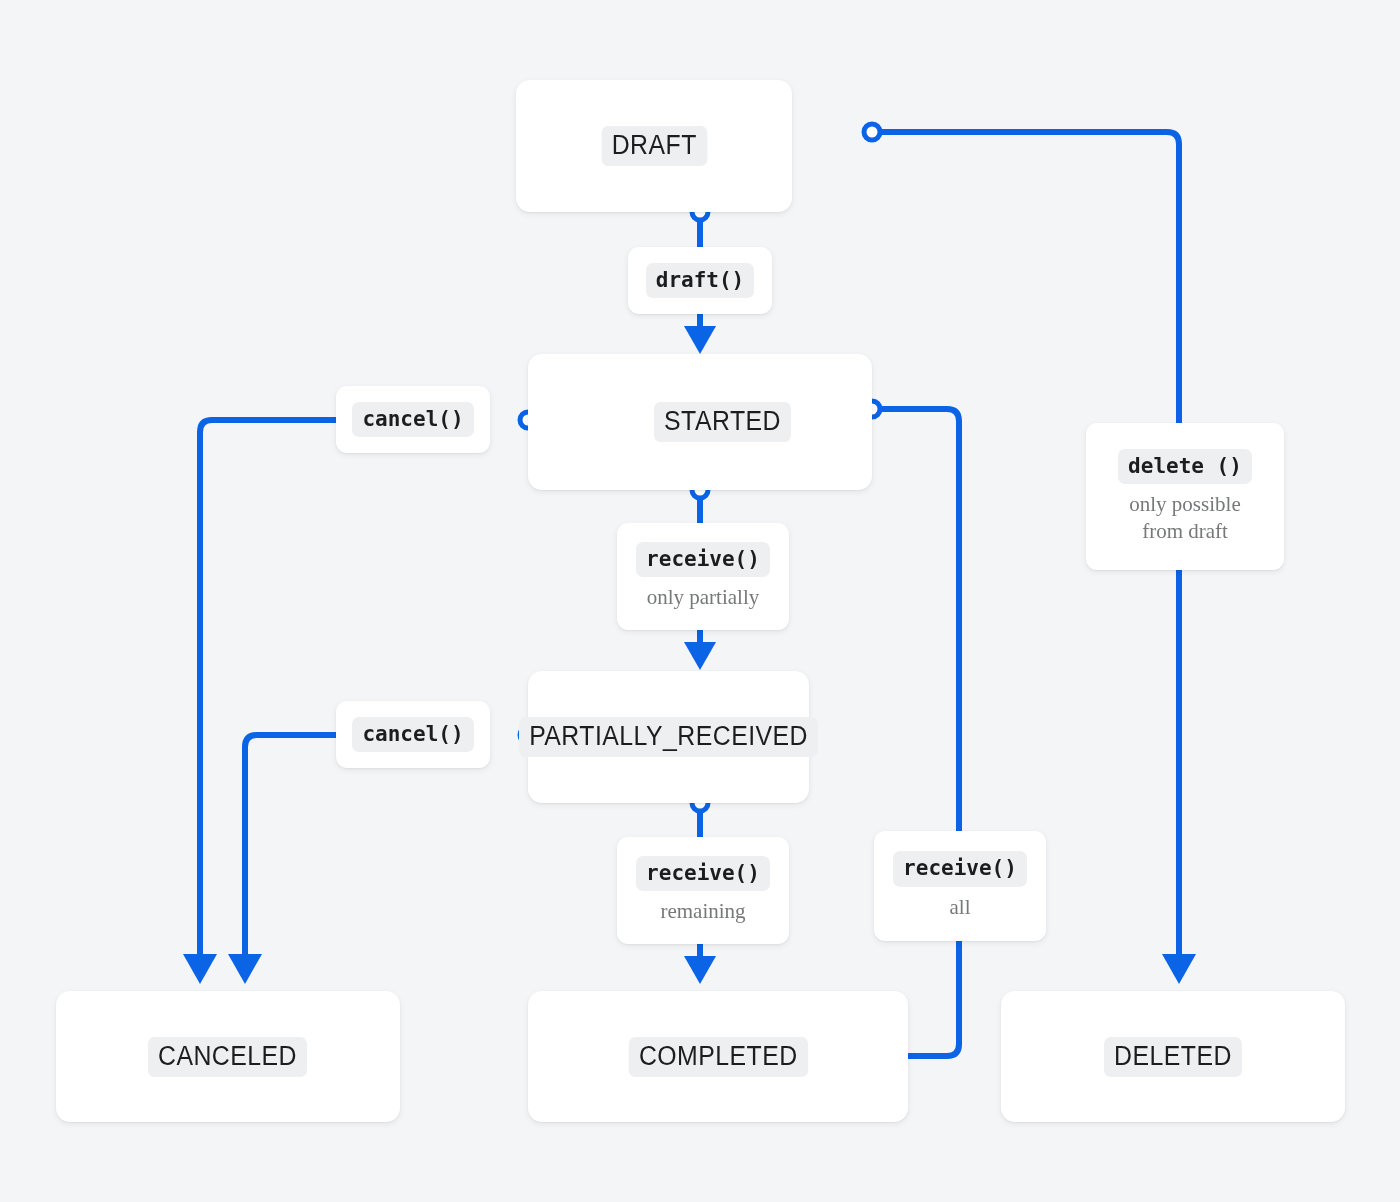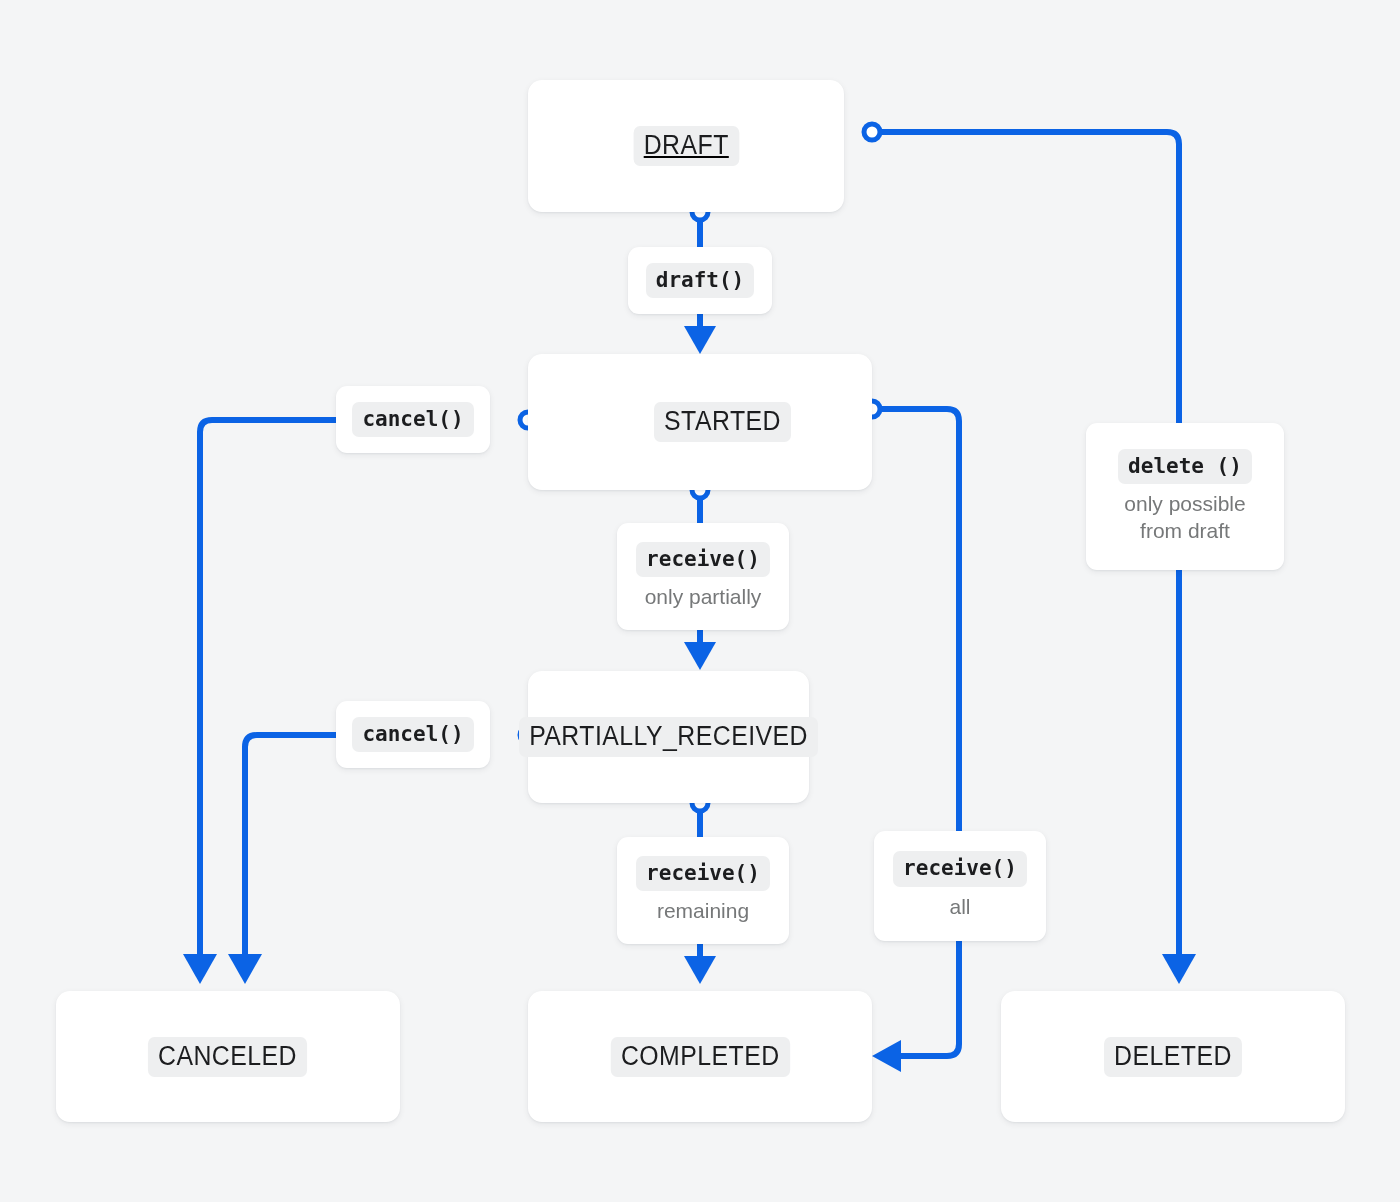--- a/index.html
+++ b/index.html
@@ -93,21 +93,21 @@
     padding: 5px 10px 6px 10px;
     color: #1c1d1f;
     font-family: "DejaVu Sans Mono", "Liberation Mono", monospace;
     font-size: 21px;
     font-weight: 700;
     line-height: 1.15;
     white-space: nowrap;
   }
   .note-line {
     color: #767879;
-    font-family: Liberation Sans, sans-serif;
+    font-family: Liberation Serif, serif;
     font-size: 21px;
     line-height: 1.28;
     text-align: left;
     white-space: nowrap;
     margin-top: 7px;
   }
   .note-line + .note-line {
     margin-top: 0;
   }
 </style>
@@ -146,37 +146,37 @@
 
     <circle class="port-dot" cx="700" cy="212" r="8"></circle>
     <circle class="port-dot" cx="872" cy="132" r="8"></circle>
     <circle class="port-dot" cx="528" cy="420" r="8"></circle>
     <circle class="port-dot" cx="872" cy="409" r="8"></circle>
     <circle class="port-dot" cx="700" cy="490" r="8"></circle>
     <circle class="port-dot" cx="528" cy="735" r="8"></circle>
     <circle class="port-dot" cx="700" cy="803" r="8"></circle>
   </svg>
 
-  <div class="state-node" style="left:528px; top:80px; width:316px; height:132px;text-decoration:underline;">
+  <div class="state-node" style="left:516px; top:80px; width:276px; height:132px;">
     <span class="state-chip">DRAFT</span>
   </div>
 
   <div class="state-node" style="left:528px; top:354px; width:344px; height:136px;padding-left:45px;">
     <span class="state-chip">STARTED</span>
   </div>
 
   <div class="state-node" style="left:528px; top:671px; width:281px; height:132px;">
     <span class="state-chip">PARTIALLY_RECEIVED</span>
   </div>
 
   <div class="state-node" style="left:56px; top:991px; width:344px; height:131px;">
     <span class="state-chip">CANCELED</span>
   </div>
 
-  <div class="state-node" style="left:528px; top:991px; width:344px; height:131px;">
+  <div class="state-node" style="left:528px; top:991px; width:380px; height:131px;">
     <span class="state-chip">COMPLETED</span>
   </div>
 
   <div class="state-node" style="left:1001px; top:991px; width:344px; height:131px;">
     <span class="state-chip">DELETED</span>
   </div>
 
   <div class="label-card" style="left:628px; top:247px; width:144px; height:67px;">
     <span class="method-chip">draft()</span>
   </div>

